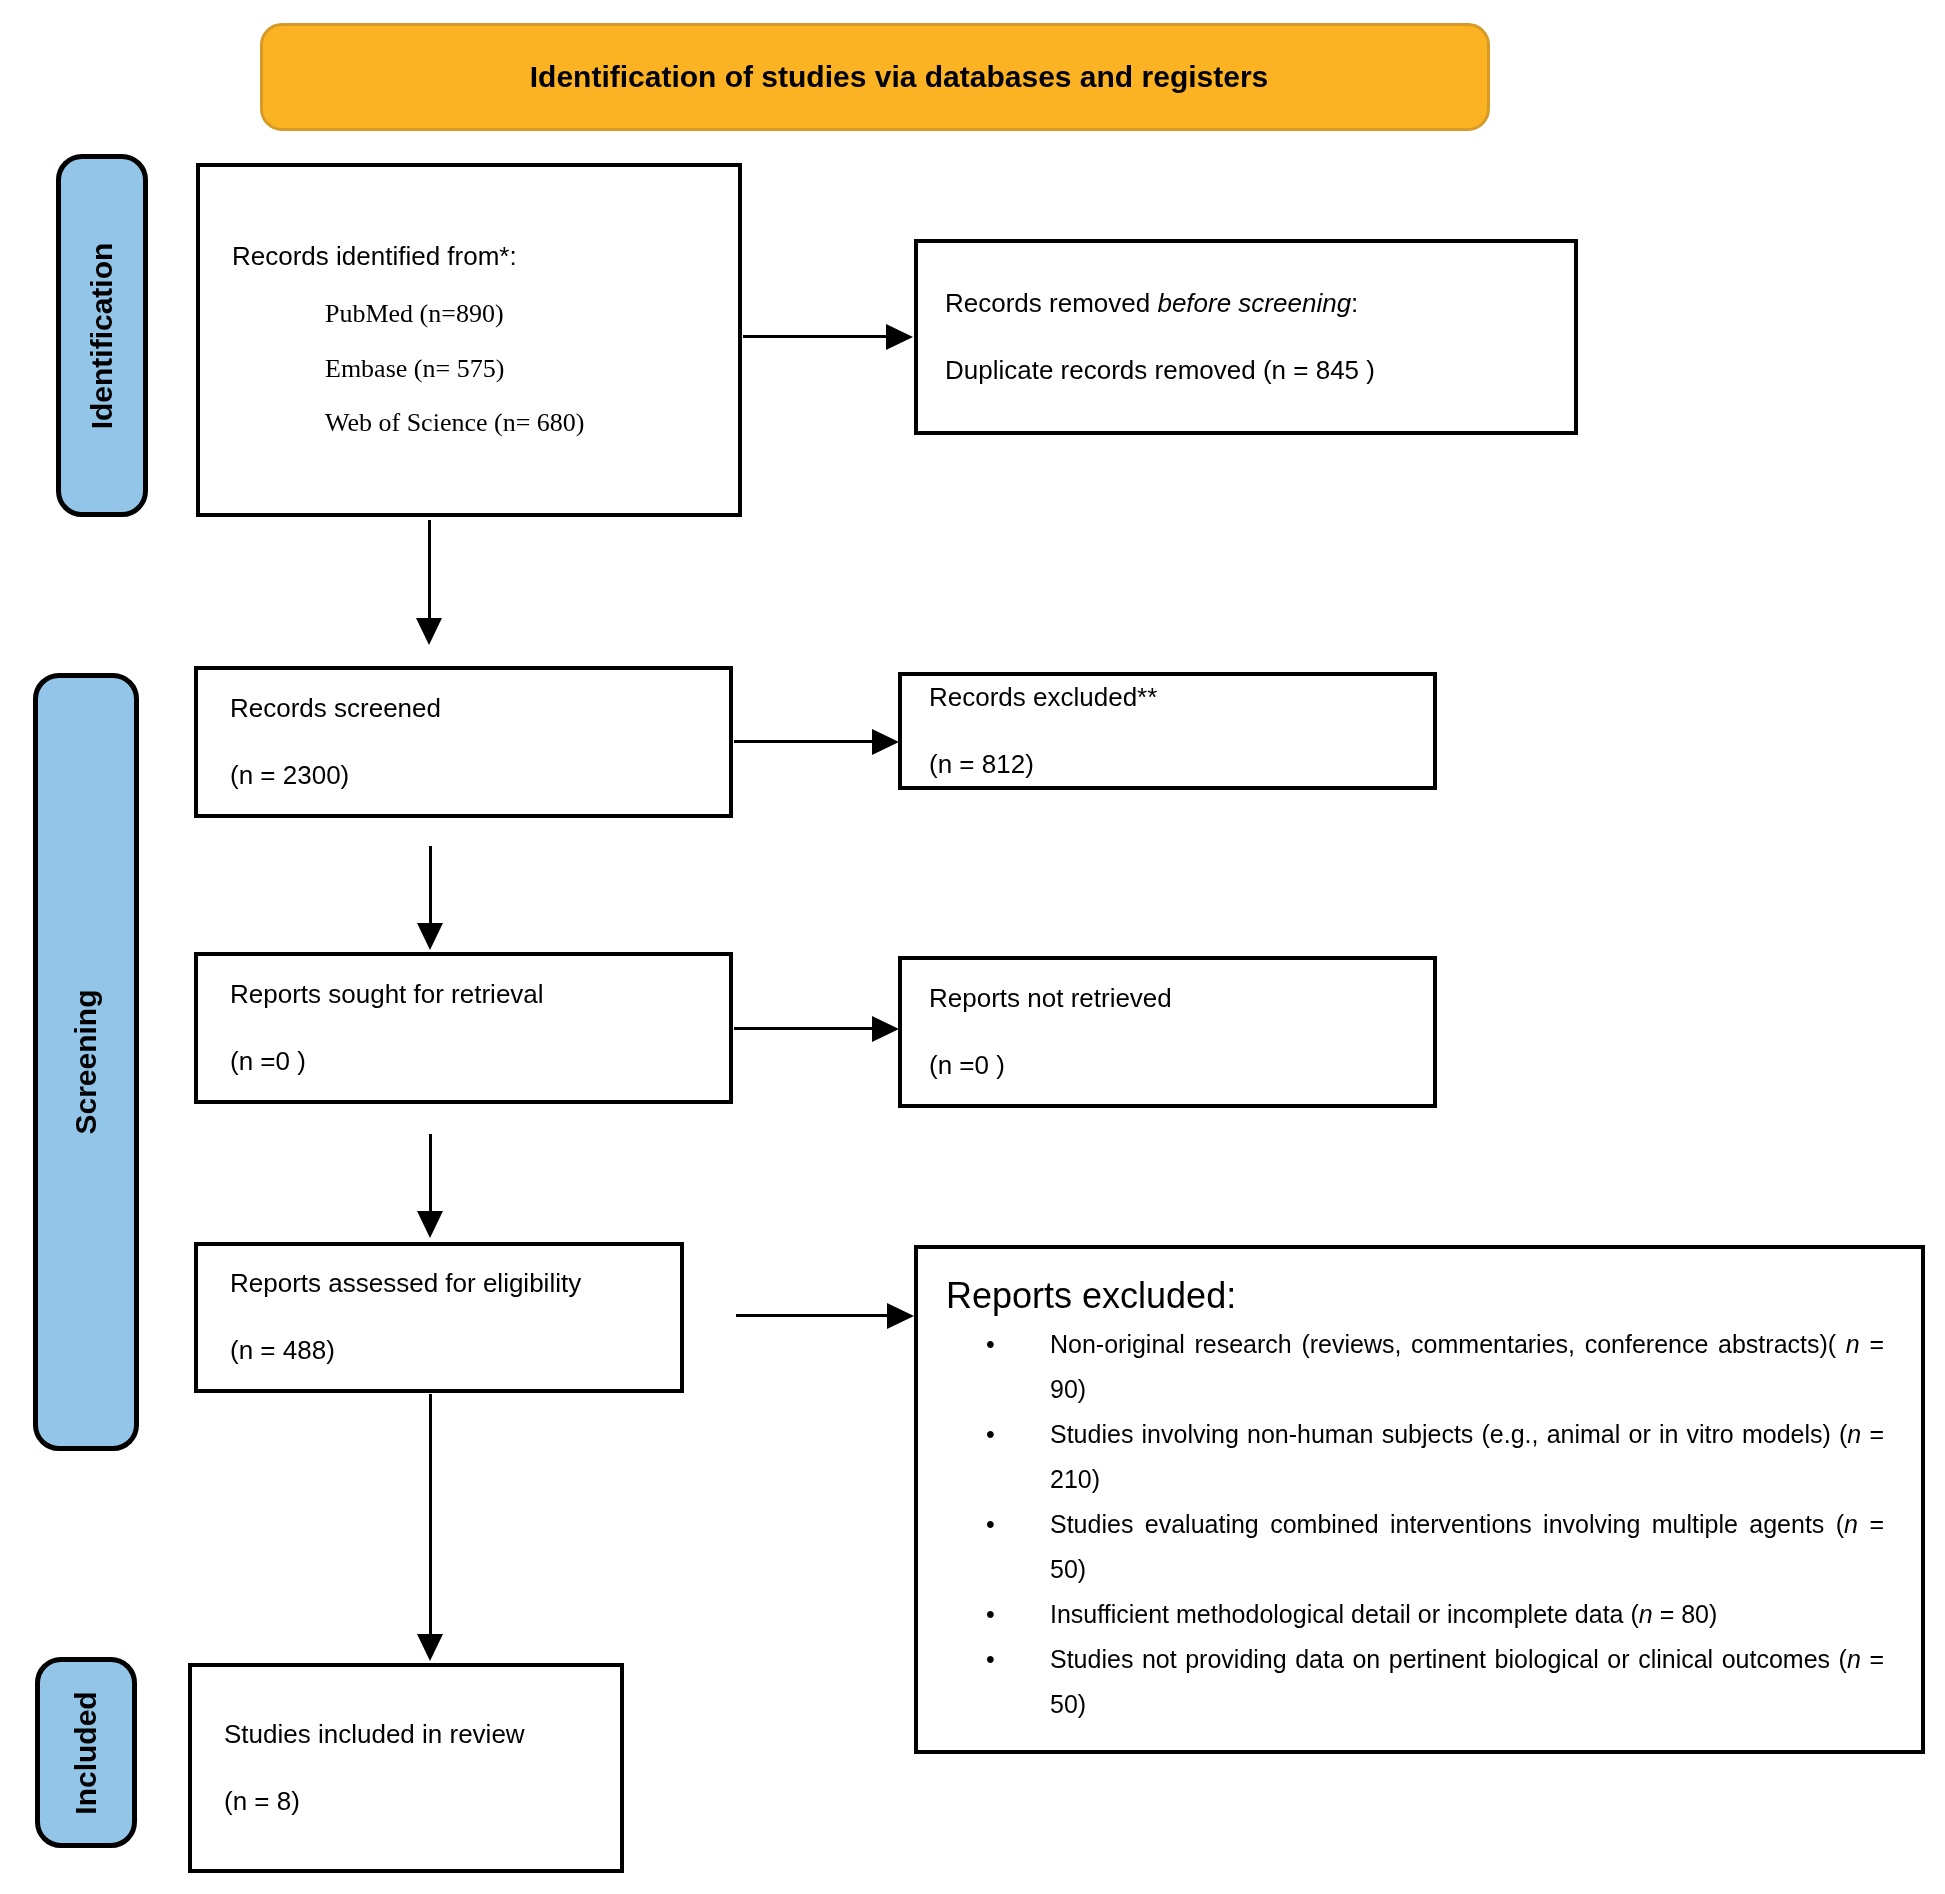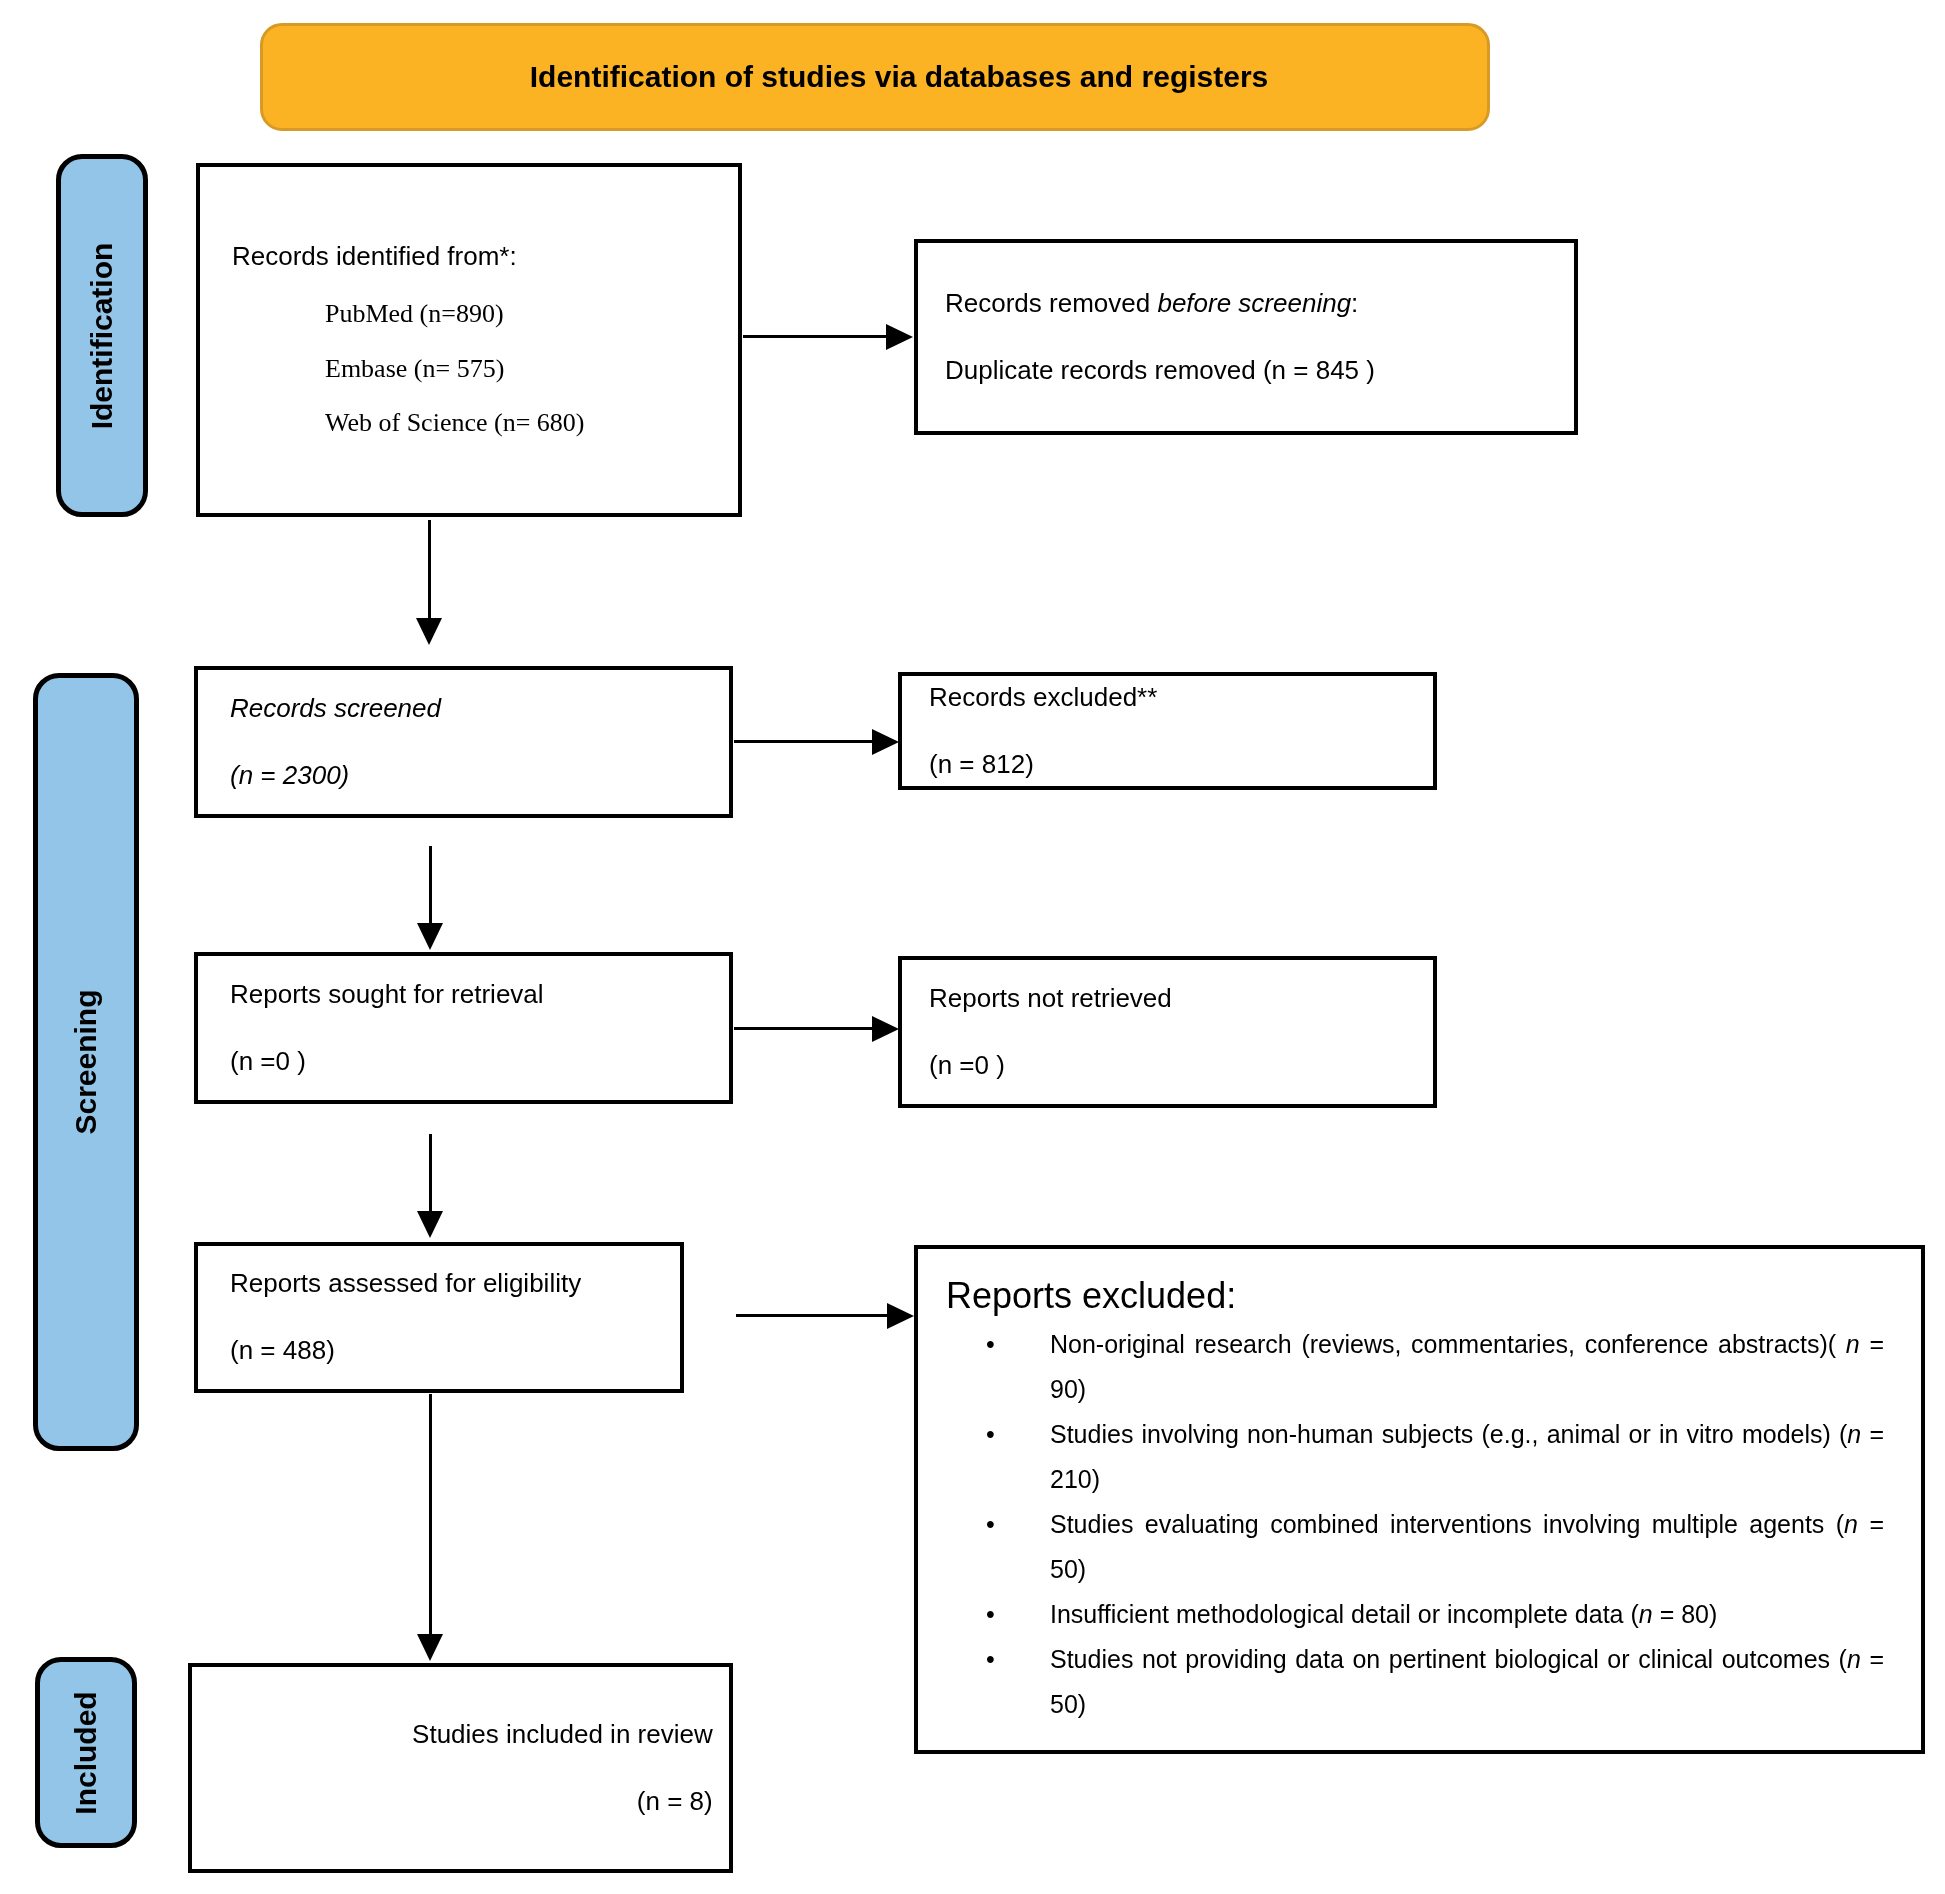--- a/index.html
+++ b/index.html
@@ -51,26 +51,26 @@
     border: 4.3px solid #000;
     box-sizing: border-box;
     font-size: 26px;
     display: flex; flex-direction: column; justify-content: center;
     row-gap: 37px;
     padding-left: 32px; padding-right: 16.3px;
     line-height: 1.15;
   }
   #box-records-identified { left: 196px; top: 163px; width: 546px; height: 354px; row-gap: 27px; }
   #box-records-removed    { left: 914px; top: 239px; width: 664px; height: 196px; padding-left: 27px; }
-  #box-records-screened   { left: 194px;  top: 666px; width: 539px;  height: 152px; font-style: italic; }
+  #box-records-screened   { left: 194px;  top: 666px; width: 539px;  height: 152px; }
   #box-records-excluded   { left: 898px; top: 672px; width: 539px;  height: 118px; padding-left: 27px; }
   #box-reports-sought     { left: 194px;  top: 952px; width: 539px;  height: 152px; }
   #box-reports-not-retrieved { left: 898px; top: 956px; width: 539px; height: 152px; padding-left: 27px; }
   #box-reports-assessed   { left: 194px;  top: 1242px; width: 490px;  height: 151px; }
-  #box-studies-included   { left: 188px;  top: 1663px; width: 545px; height: 210px; text-align: right; }
+  #box-studies-included   { left: 188px;  top: 1663px; width: 436px; height: 210px; }
 
   .src-lines { display: flex; flex-direction: column; row-gap: 25px; margin-left: 57px; }
   .src-lines .src {
     font-family: "Liberation Serif", serif;
     font-size: 26px;
     margin-left: 36px;
   }
 
   
   #box-reports-excluded-big {

